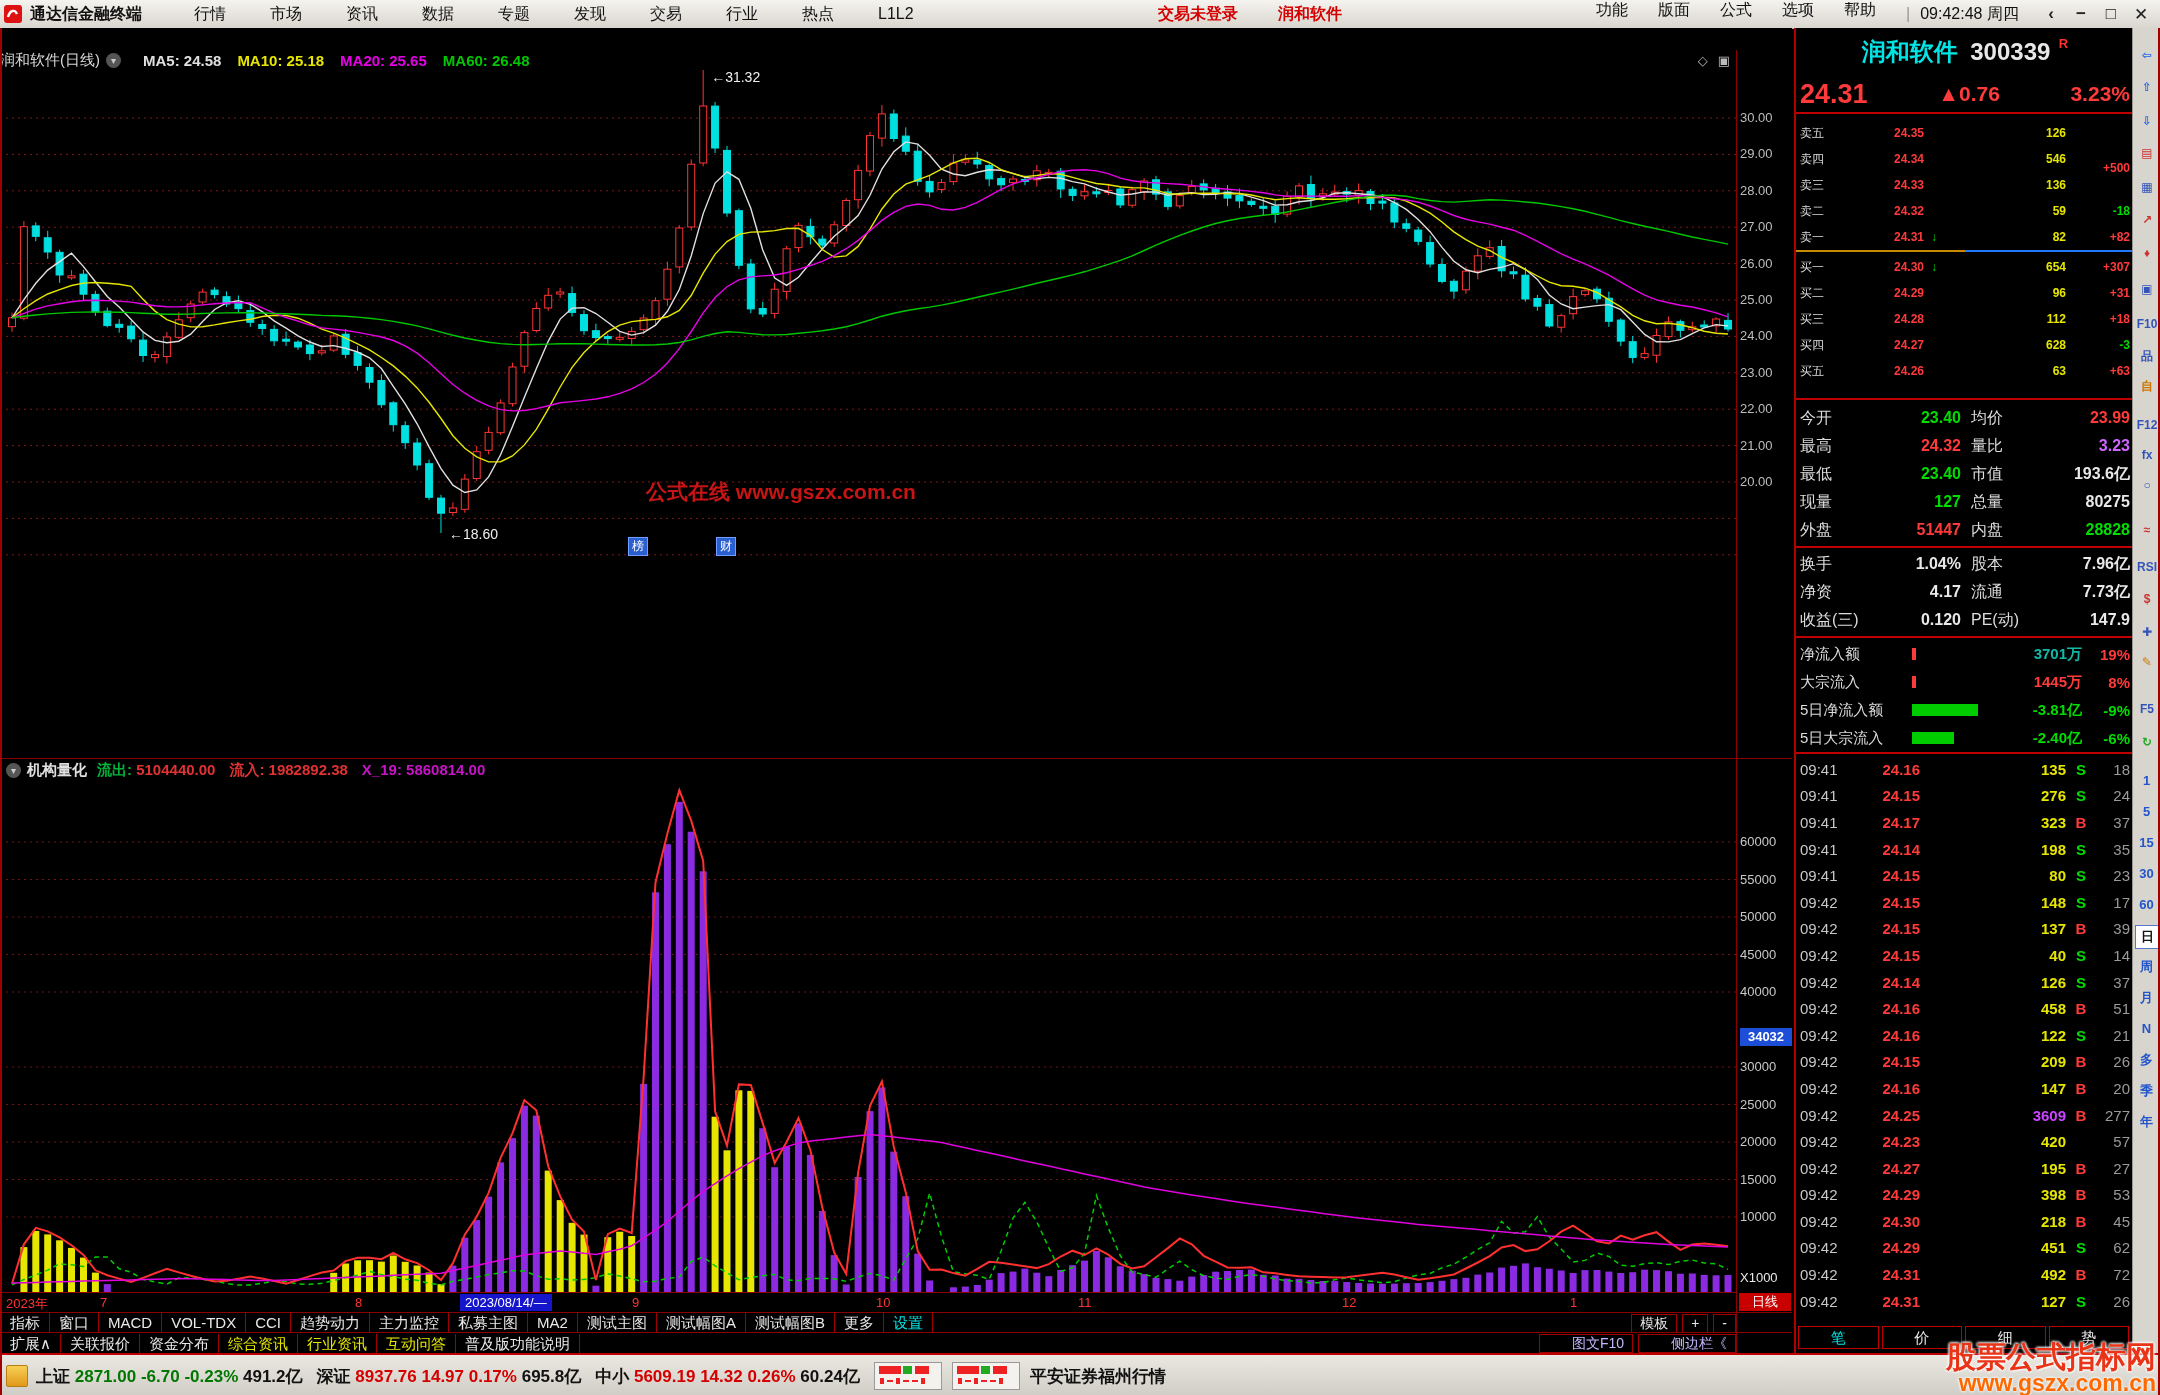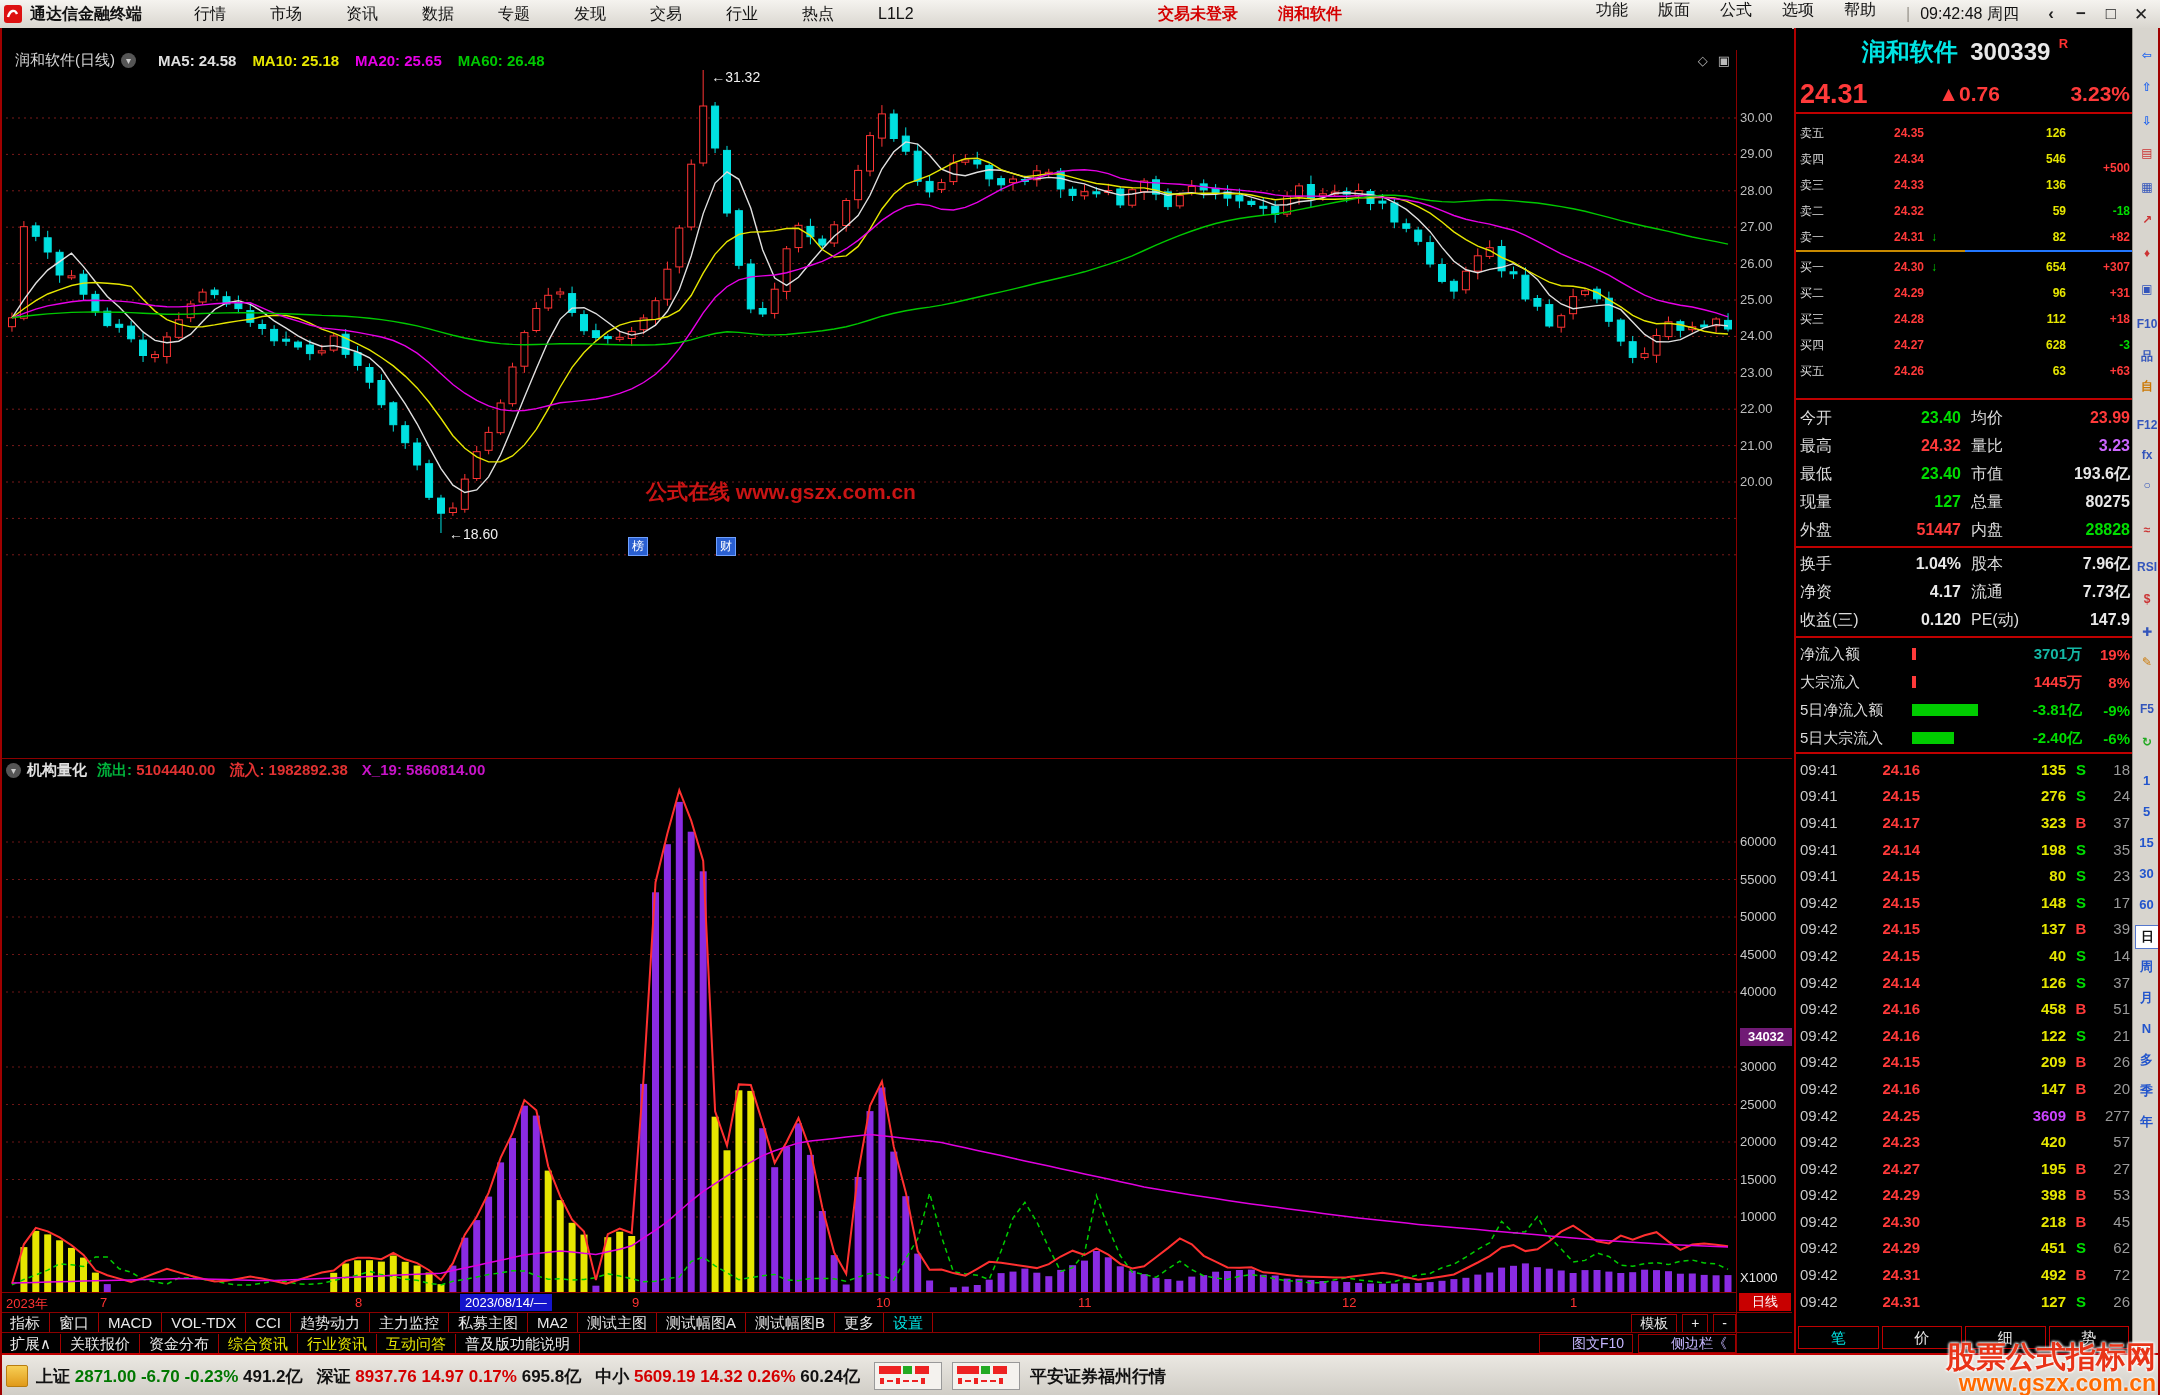--- a/index.html
+++ b/index.html
@@ -30,41 +30,41 @@
 .ticon{width:18px;height:15px;border:1px solid #8a8a8a;border-radius:3px;margin-right:14px;
   display:flex;align-items:center;justify-content:center;}
 .ticon i{display:block;width:6px;height:9px;border:1px solid #bbb;}
 .pt{margin-right:15px;white-space:nowrap;cursor:default;}
 .pt.active{color:#00e5e5;}
 .tright{position:absolute;right:56px;top:0;height:22px;display:flex;align-items:center;}
 .tbtn{border:1px solid #b00000;padding:0 7px;margin-left:7px;height:18px;line-height:18px;
   font-size:15px;color:#f0f0f0;white-space:nowrap;}
 
 .chartcol{position:absolute;left:0;top:28px;width:1792px;height:1325px;background:#000;}
-.chead{position:absolute;left:15px;top:22px;width:1736px;height:20px;color:#d8d8d8;
+.chead{position:absolute;left:0;top:22px;width:1736px;height:20px;color:#d8d8d8;
   font-size:15px;display:flex;align-items:center;}
 .collapse{width:15px;height:15px;border-radius:50%;background:#555;color:#ccc;font-size:10px;
   display:flex;align-items:center;justify-content:center;margin:0 6px;}
 .chead .ma{margin-left:16px;font-weight:bold;}
 .cornericons{position:absolute;right:62px;top:22px;height:20px;display:flex;align-items:center;
   color:#bbb;font-size:13px;}
 .cornericons span{margin-left:10px;}
 .kpane{position:absolute;left:0;top:42px;width:1736px;height:688px;}
 .scalecol{position:absolute;left:1738px;top:42px;width:54px;height:688px;font-size:13px;color:#bdbdbd;}
 .scalecol div{position:absolute;left:2px;}
 .vline{position:absolute;left:1736px;top:0;width:1px;height:1304px;background:#8c0000;}
 .hline{position:absolute;left:0;width:1792px;height:1px;background:#8c0000;}
 .indhead{position:absolute;left:0;top:732px;width:1736px;height:20px;color:#e0e0e0;
   font-size:15px;display:flex;align-items:center;}
 .indhead b{font-weight:bold;margin-right:10px;}
 .indhead .fld{margin-right:14px;font-weight:bold;}
 .indpane{position:absolute;left:0;top:754px;width:1736px;height:510px;}
 .iscale{position:absolute;left:1738px;top:754px;width:54px;height:510px;font-size:13px;color:#c8c8c8;}
 .iscale div{position:absolute;left:2px;}
-.curval{position:absolute;left:0;width:52px;background:#701a75;color:#fff;text-align:center;
+.curval{position:absolute;left:0;width:52px;background:#1d4ed8;color:#fff;text-align:center;
   height:18px;line-height:18px;font-weight:bold;}
 .x1000{position:absolute;left:2px;top:488px;color:#e8e8e8;}
 .axisrow{position:absolute;left:0;top:1264px;width:1736px;height:20px;border-top:1px solid #8c0000;
   font-size:13px;color:#ff3232;}
 .axisrow .tk{position:absolute;top:2px;}
 .axissel{position:absolute;top:1px;background:#1515cc;color:#fff;padding:0 5px;height:17px;line-height:17px;}
 .perbox{position:absolute;left:1739px;top:1265px;width:52px;height:18px;background:#c80000;color:#fff;
   font-size:13px;text-align:center;line-height:18px;}
 .tabs1{position:absolute;left:0;top:1284px;width:1792px;height:20px;border-top:1px solid #8c0000;
   display:flex;align-items:center;font-size:15px;color:#e8e8e8;}

